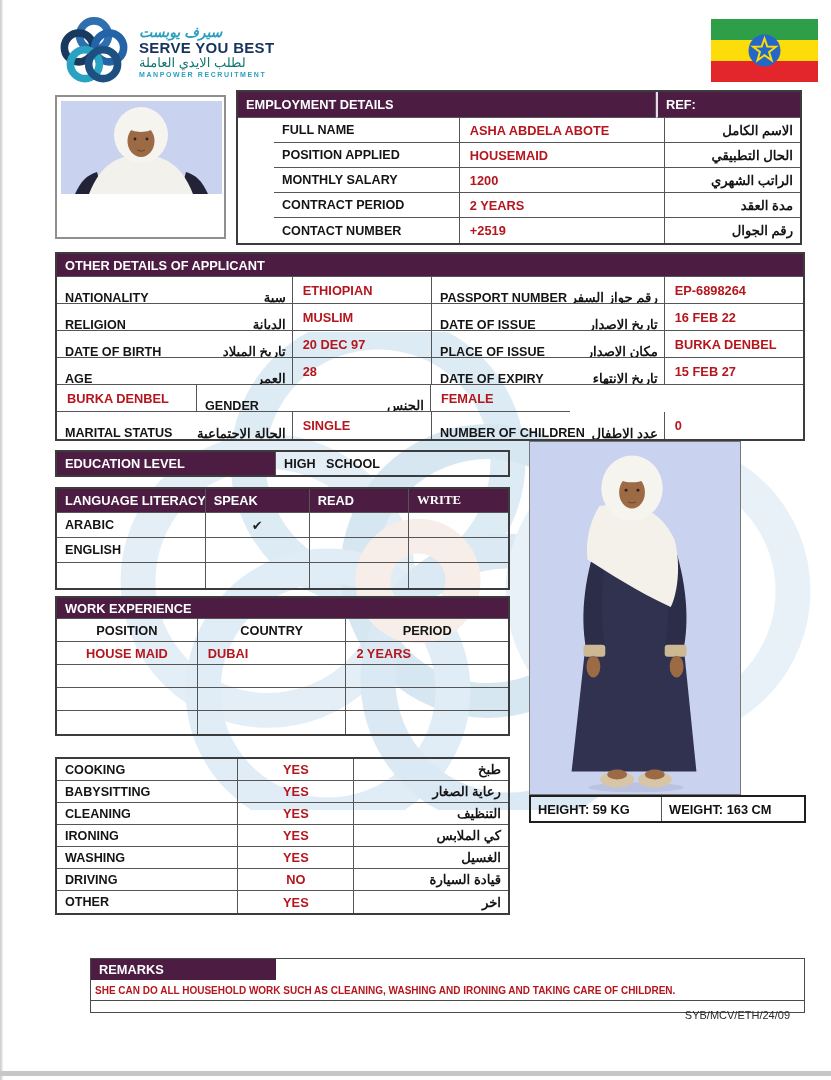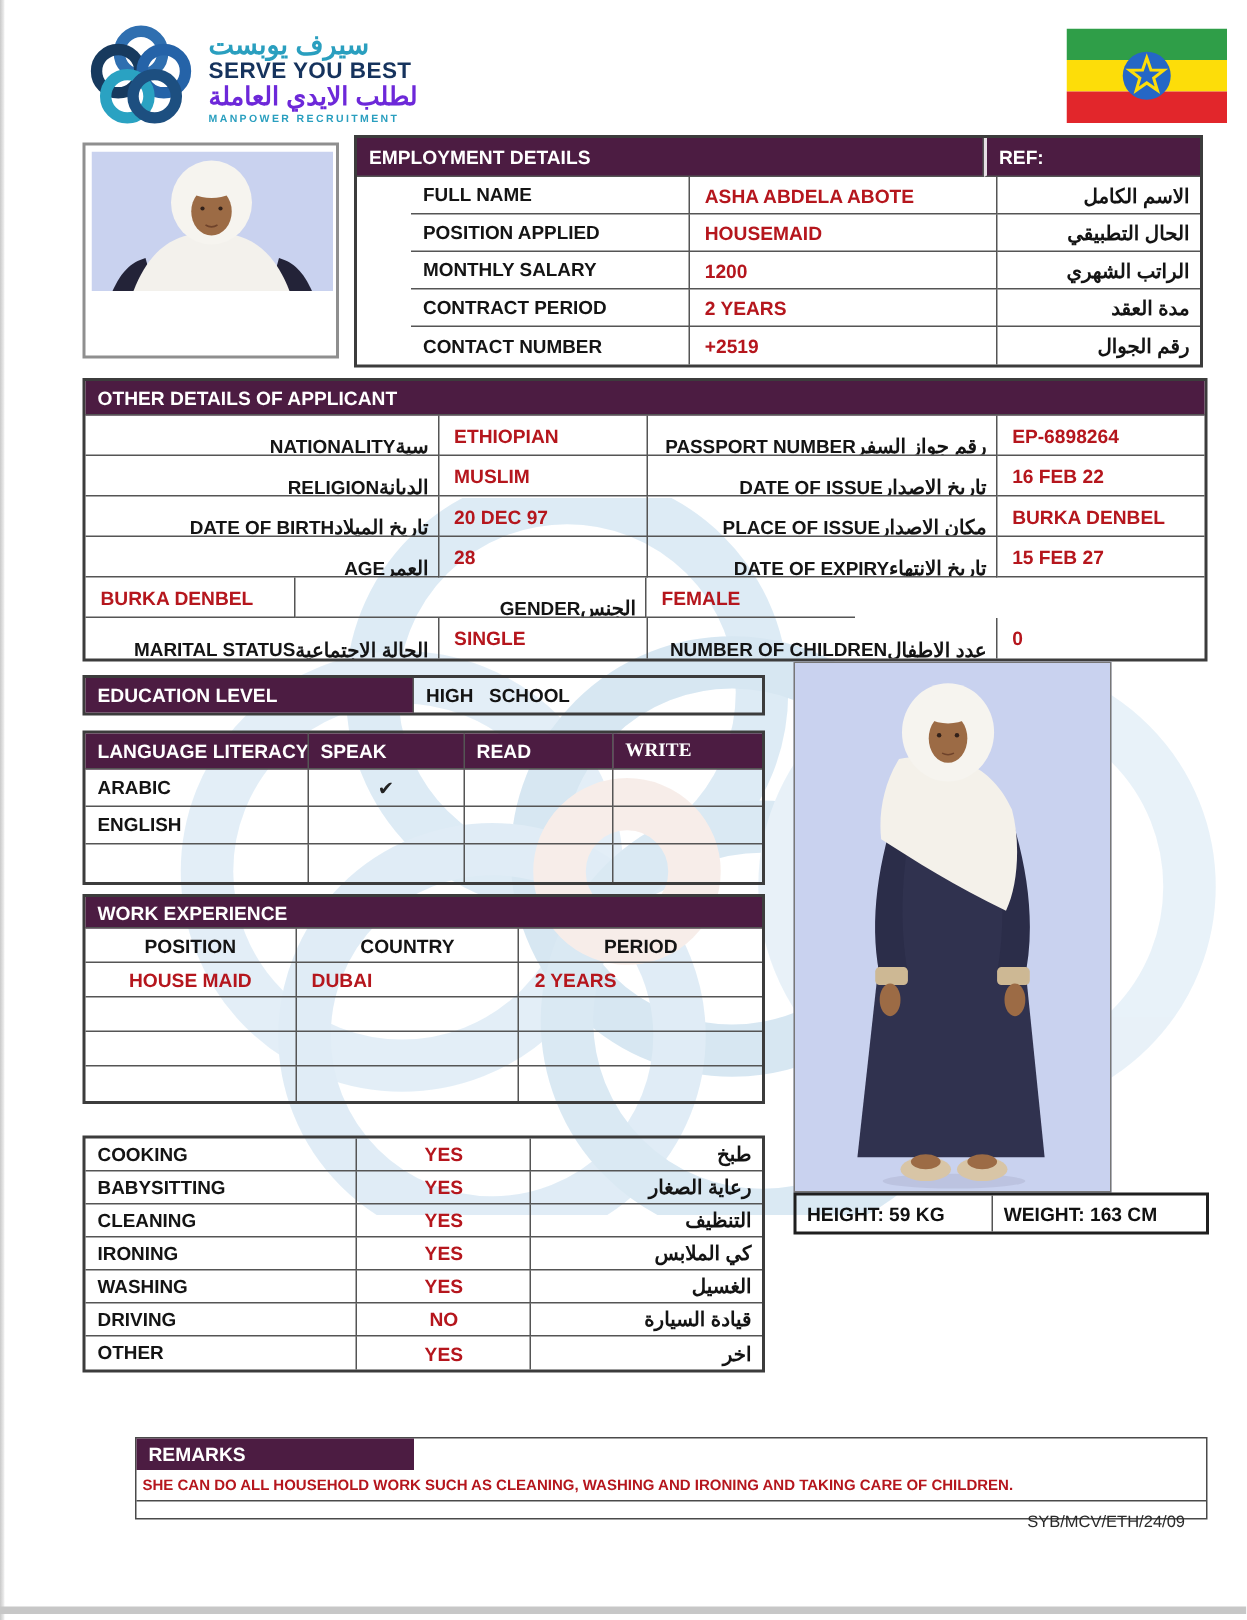--- a/index.html
+++ b/index.html
@@ -11,37 +11,37 @@
 
   .abs{position:absolute;}
   .z1{z-index:1;}
 
   
   .watermark{position:absolute;left:118px;top:332px;width:700px;height:478px;z-index:0;opacity:.5;}
 
   
   .logo{position:absolute;left:56px;top:14px;display:flex;gap:7px;align-items:center;z-index:1;}
   .logo-text{display:flex;flex-direction:column;line-height:1.08;}
-  .brand-ar{font-size:18px;font-weight:700;color:#2a9fbf;}
+  .brand-ar{font-size:14px;font-weight:700;color:#2a9fbf;font-style:italic;}
   .brand-en{font-size:15px;font-weight:800;color:#16335d;letter-spacing:.3px;}
-  .tag-ar{font-size:17px;font-weight:700;color:#6d28d9;}
+  .tag-ar{font-size:13px;font-weight:400;color:#0f766e;}
   .tag-en{font-size:7px;font-weight:700;color:#2a9fbf;letter-spacing:1.6px;margin-top:1px;}
 
   
   .tbl{position:absolute;border:2px solid #3c3c3c;box-sizing:border-box;z-index:1;background:transparent;}
   .row{display:flex;}
   .cell{box-sizing:border-box;border-right:1px solid #555;border-bottom:1px solid #555;
         display:flex;align-items:center;overflow:hidden;white-space:nowrap;}
   .row .cell:last-child{border-right:none;}
   .row:last-child .cell{border-bottom:none;}
   .pband{background:#4c1c42;color:#fff;font-weight:700;font-size:12.8px;padding-left:8px;}
   .lbl{font-weight:700;font-size:12.6px;color:#141414;padding-left:8px;}
   .val{font-weight:700;font-size:12.8px;color:#b5161d;padding-left:10px;}
   .ar{font-weight:700;font-size:13.2px;color:#141414;justify-content:flex-end;padding-right:7px;}
-  .pair{justify-content:flex-end;padding:15px 6px 0 8px;}
+  .pair{justify-content:space-between;padding:15px 6px 0 8px;}
   .pair .eng{font-weight:700;font-size:12.6px;color:#141414;}
   .pair .arb{font-weight:700;font-size:13.2px;color:#141414;}
 
   
   .emp{left:236px;top:90px;width:566px;}
   .emp .hrow{height:26px;}
   .emp .drow{height:25px;padding-left:36px;}
   .emp .c1{width:200px;}.emp .c2{width:221px;}.emp .c3{width:145px;}
   .emp .refcell{border-left:2px solid #e6dee4;}
 

